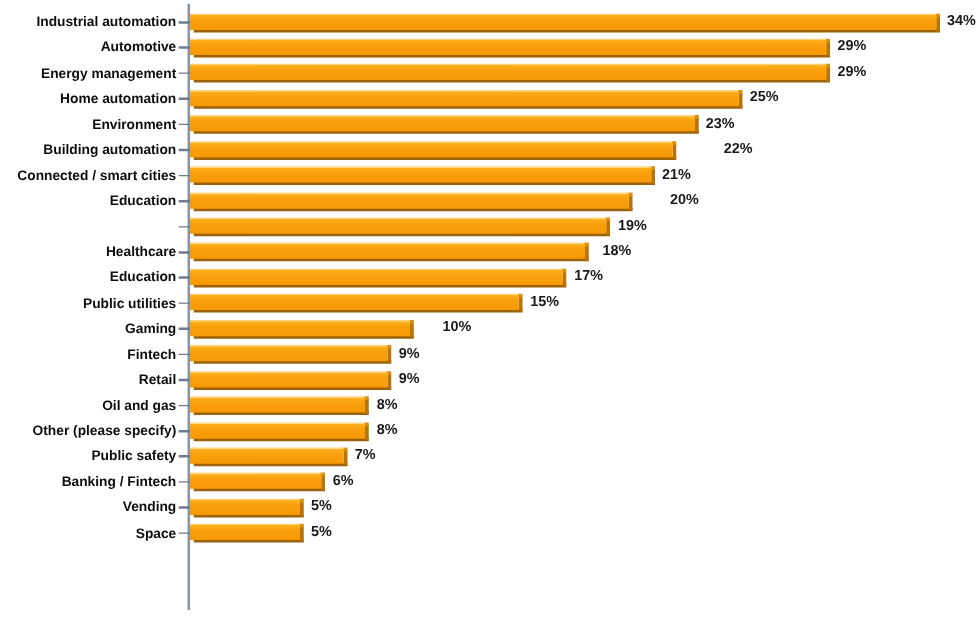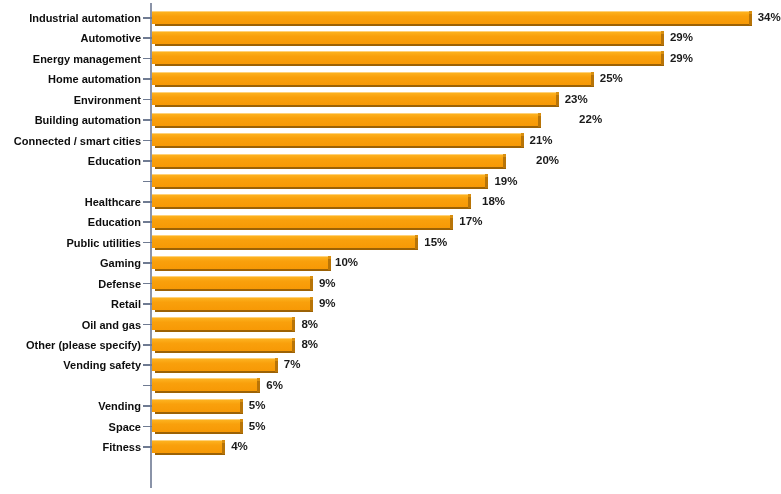--- a/index.html
+++ b/index.html
@@ -255,24 +255,24 @@
         </div>
         <div class="row">
           <div class="cat-label">Gaming</div>
           <div class="tick"></div>
           <div class="bar-wrap" style="width: 175.5px;">
             <div class="bar-shadow-bottom"></div>
             <div class="bar-shadow-right"></div>
             <div class="bar-cap"></div>
             <div class="bar-body"></div>
           </div>
-          <div class="value-label" style="left: 335px;">10%</div>
-        </div>
-        <div class="row">
-          <div class="cat-label">Defense</div>
+          <div class="value-label" style="left: 354px;">10%</div>
+        </div>
+        <div class="row">
+          <div class="cat-label">Fintech</div>
           <div class="tick"></div>
           <div class="bar-wrap" style="width: 157.95px;">
             <div class="bar-shadow-bottom"></div>
             <div class="bar-shadow-right"></div>
             <div class="bar-cap"></div>
             <div class="bar-body"></div>
           </div>
           <div class="value-label" style="left: 318.95px;">9%</div>
         </div>
         <div class="row">
@@ -302,31 +302,32 @@
           <div class="tick"></div>
           <div class="bar-wrap" style="width: 140.4px;">
             <div class="bar-shadow-bottom"></div>
             <div class="bar-shadow-right"></div>
             <div class="bar-cap"></div>
             <div class="bar-body"></div>
           </div>
           <div class="value-label" style="left: 301.4px;">8%</div>
         </div>
         <div class="row">
-          <div class="cat-label">Vending safety</div>
+          <div class="cat-label">Public safety</div>
           <div class="tick"></div>
           <div class="bar-wrap" style="width: 122.85px;">
             <div class="bar-shadow-bottom"></div>
             <div class="bar-shadow-right"></div>
             <div class="bar-cap"></div>
             <div class="bar-body"></div>
           </div>
           <div class="value-label" style="left: 283.85px;">7%</div>
         </div>
         <div class="row">
+          <div class="cat-label">Banking / Fintech</div>
           <div class="tick"></div>
           <div class="bar-wrap" style="width: 105.3px;">
             <div class="bar-shadow-bottom"></div>
             <div class="bar-shadow-right"></div>
             <div class="bar-cap"></div>
             <div class="bar-body"></div>
           </div>
           <div class="value-label" style="left: 266.3px;">6%</div>
         </div>
         <div class="row">
@@ -343,27 +344,16 @@
         <div class="row">
           <div class="cat-label">Space</div>
           <div class="tick"></div>
           <div class="bar-wrap" style="width: 87.75px;">
             <div class="bar-shadow-bottom"></div>
             <div class="bar-shadow-right"></div>
             <div class="bar-cap"></div>
             <div class="bar-body"></div>
           </div>
           <div class="value-label" style="left: 248.75px;">5%</div>
-        </div>
-        <div class="row">
-          <div class="cat-label">Fitness</div>
-          <div class="tick"></div>
-          <div class="bar-wrap" style="width: 70.2px;">
-            <div class="bar-shadow-bottom"></div>
-            <div class="bar-shadow-right"></div>
-            <div class="bar-cap"></div>
-            <div class="bar-body"></div>
-          </div>
-          <div class="value-label" style="left: 231.2px;">4%</div>
         </div>
       </div>
   </div>
 </div>
 
 </body></html>

